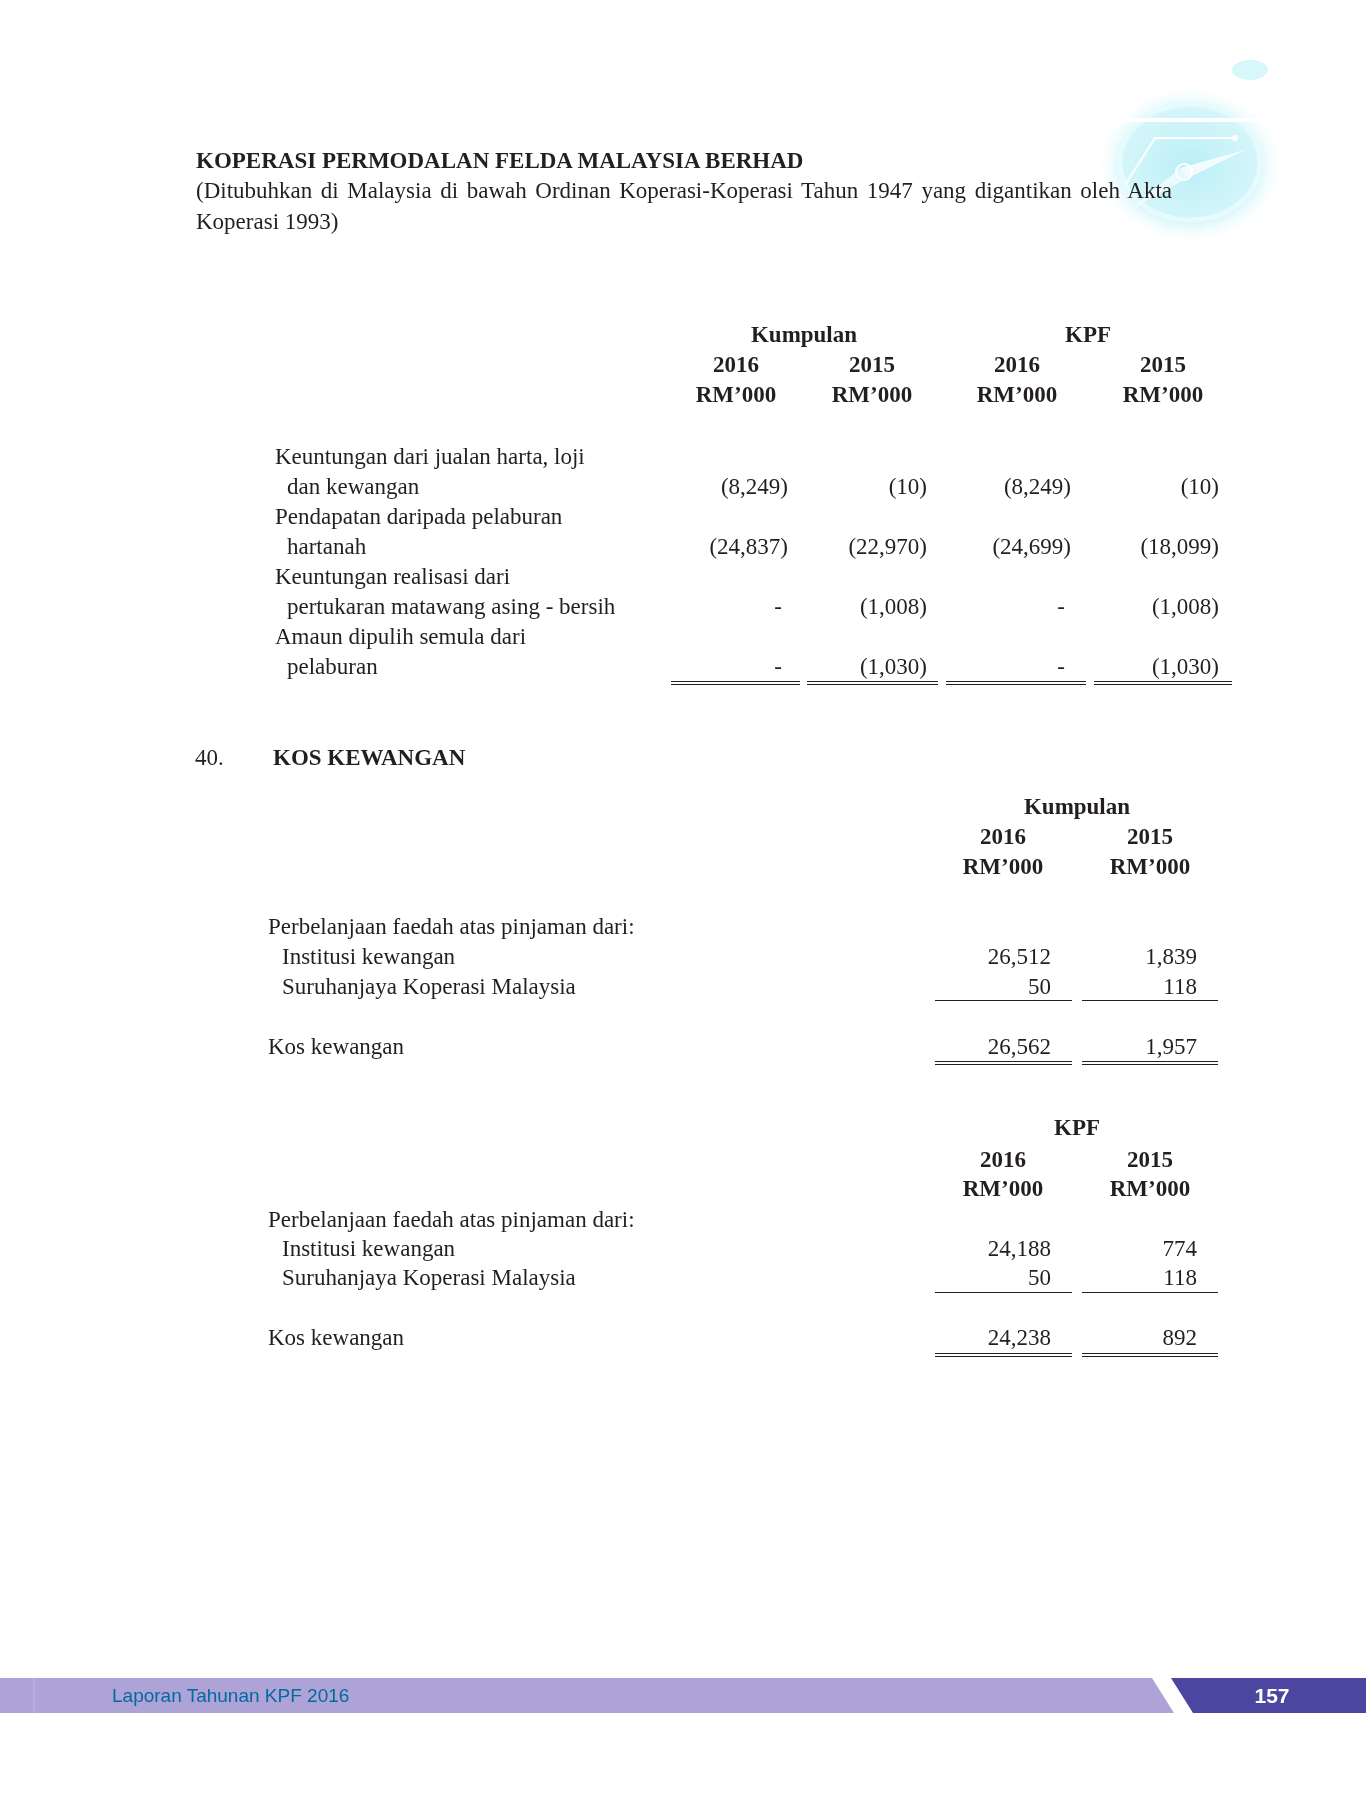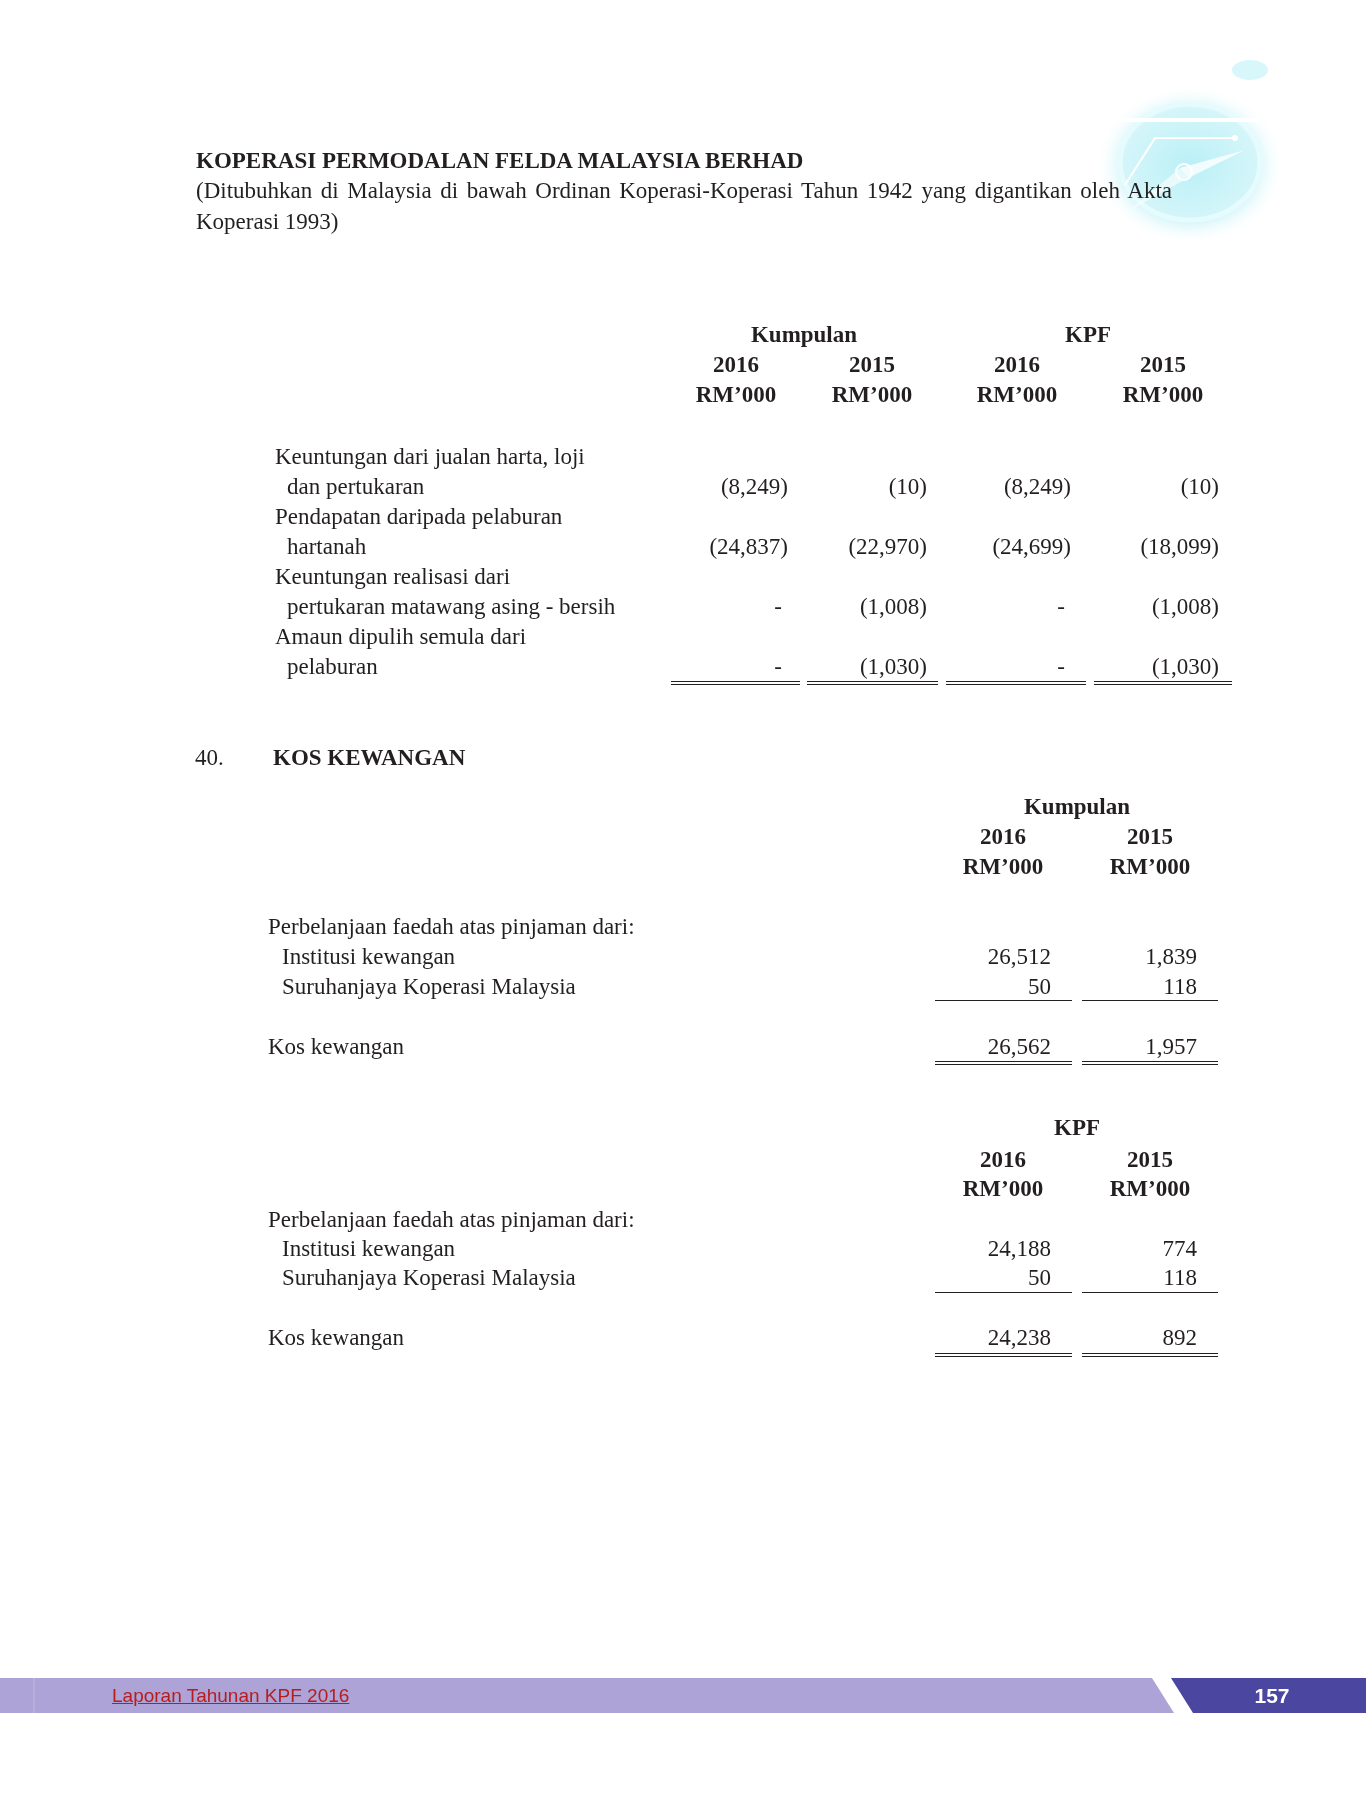--- a/index.html
+++ b/index.html
@@ -16,21 +16,21 @@
   
   .watermark { position:absolute; left:1070px; top:50px; width:240px; height:210px; }
 
   
   .org-title { left:196px; top:146px; font-size:23px; line-height:30px; font-weight:bold; }
   .org-sub { left:196px; top:175px; width:976px; font-size:23px; line-height:31px; white-space:normal; text-align:justify; text-align-last:left; }
 
   
   .footer { position:absolute; left:0; top:1678px; width:1366px; height:35px; }
   .footer-light { position:absolute; left:0; top:0; width:1366px; height:35px; }
-  .footer-text { position:absolute; left:112px; top:4px; font-family:"Liberation Sans","DejaVu Sans",sans-serif; font-size:19px; line-height:27px; color:#b91c1c;text-decoration:underline; }
+  .footer-text { position:absolute; left:112px; top:4px; font-family:"Liberation Sans","DejaVu Sans",sans-serif; font-size:19px; line-height:27px; color:#0369a1; }
   .footer-page { position:absolute; left:1272px; top:3px; transform:translateX(-50%); font-family:"Liberation Sans","DejaVu Sans",sans-serif; font-size:21px; line-height:29px; font-weight:bold; color:#ffffff; }
 </style>
 </head>
 <body>
 
 <svg class="watermark" viewBox="0 0 240 210">
   <defs>
     <radialGradient id="wg" cx="50%" cy="50%" r="50%">
       <stop offset="0%" stop-color="#b6eff6" stop-opacity="0.95"></stop>
       <stop offset="70%" stop-color="#c9f3f8" stop-opacity="0.8"></stop>
@@ -42,39 +42,39 @@
   <line x1="40" y1="70" x2="190" y2="70" stroke="#ffffff" stroke-width="4"></line>
   <polyline points="55,135 85,88 165,88" fill="none" stroke="#ffffff" stroke-width="2"></polyline>
   <circle cx="165" cy="88" r="3" fill="#ffffff"></circle>
   <polygon points="110,118 175,100 118,128" fill="#ffffff" opacity="0.8"></polygon>
   <polygon points="110,118 60,160 118,128" fill="#ffffff" opacity="0.6"></polygon>
   <circle cx="114" cy="122" r="8" fill="none" stroke="#ffffff" stroke-width="2"></circle>
   <ellipse cx="180" cy="20" rx="18" ry="10" fill="#cdf5f9" opacity="0.8"></ellipse>
 </svg>
 
 <div class="abs org-title">KOPERASI PERMODALAN FELDA MALAYSIA BERHAD</div>
-<div class="abs org-sub">(Ditubuhkan di Malaysia di bawah Ordinan Koperasi-Koperasi Tahun 1942 yang digantikan oleh Akta Koperasi 1993)</div>
+<div class="abs org-sub">(Ditubuhkan di Malaysia di bawah Ordinan Koperasi-Koperasi Tahun 1947 yang digantikan oleh Akta Koperasi 1993)</div>
 
 <div>
   <div class="abs txt b c" style="left:804px; top:320px;">Kumpulan</div>
   <div class="abs txt b c" style="left:1088px; top:320px;">KPF</div>
 
   <div class="abs txt b c" style="left:736px; top:350px;">2016</div>
   <div class="abs txt b c" style="left:872px; top:350px;">2015</div>
   <div class="abs txt b c" style="left:1017px; top:350px;">2016</div>
   <div class="abs txt b c" style="left:1163px; top:350px;">2015</div>
 
   <div class="abs txt b c" style="left:736px; top:380px;">RM’000</div>
   <div class="abs txt b c" style="left:872px; top:380px;">RM’000</div>
   <div class="abs txt b c" style="left:1017px; top:380px;">RM’000</div>
   <div class="abs txt b c" style="left:1163px; top:380px;">RM’000</div>
 
   <div>
     <div class="abs txt" style="left:275px; top:442px;">Keuntungan dari jualan harta, loji</div>
-    <div class="abs txt" style="left:287px; top:472px;">dan pertukaran</div>
+    <div class="abs txt" style="left:287px; top:472px;">dan kewangan</div>
     <div class="abs txt r" style="left:788px; top:472px;">(8,249)</div>
     <div class="abs txt r" style="left:927px; top:472px;">(10)</div>
     <div class="abs txt r" style="left:1071px; top:472px;">(8,249)</div>
     <div class="abs txt r" style="left:1219px; top:472px;">(10)</div>
   </div>
 
   <div>
     <div class="abs txt" style="left:275px; top:502px;">Pendapatan daripada pelaburan</div>
     <div class="abs txt" style="left:287px; top:532px;">hartanah</div>
     <div class="abs txt r" style="left:788px; top:532px;">(24,837)</div>

